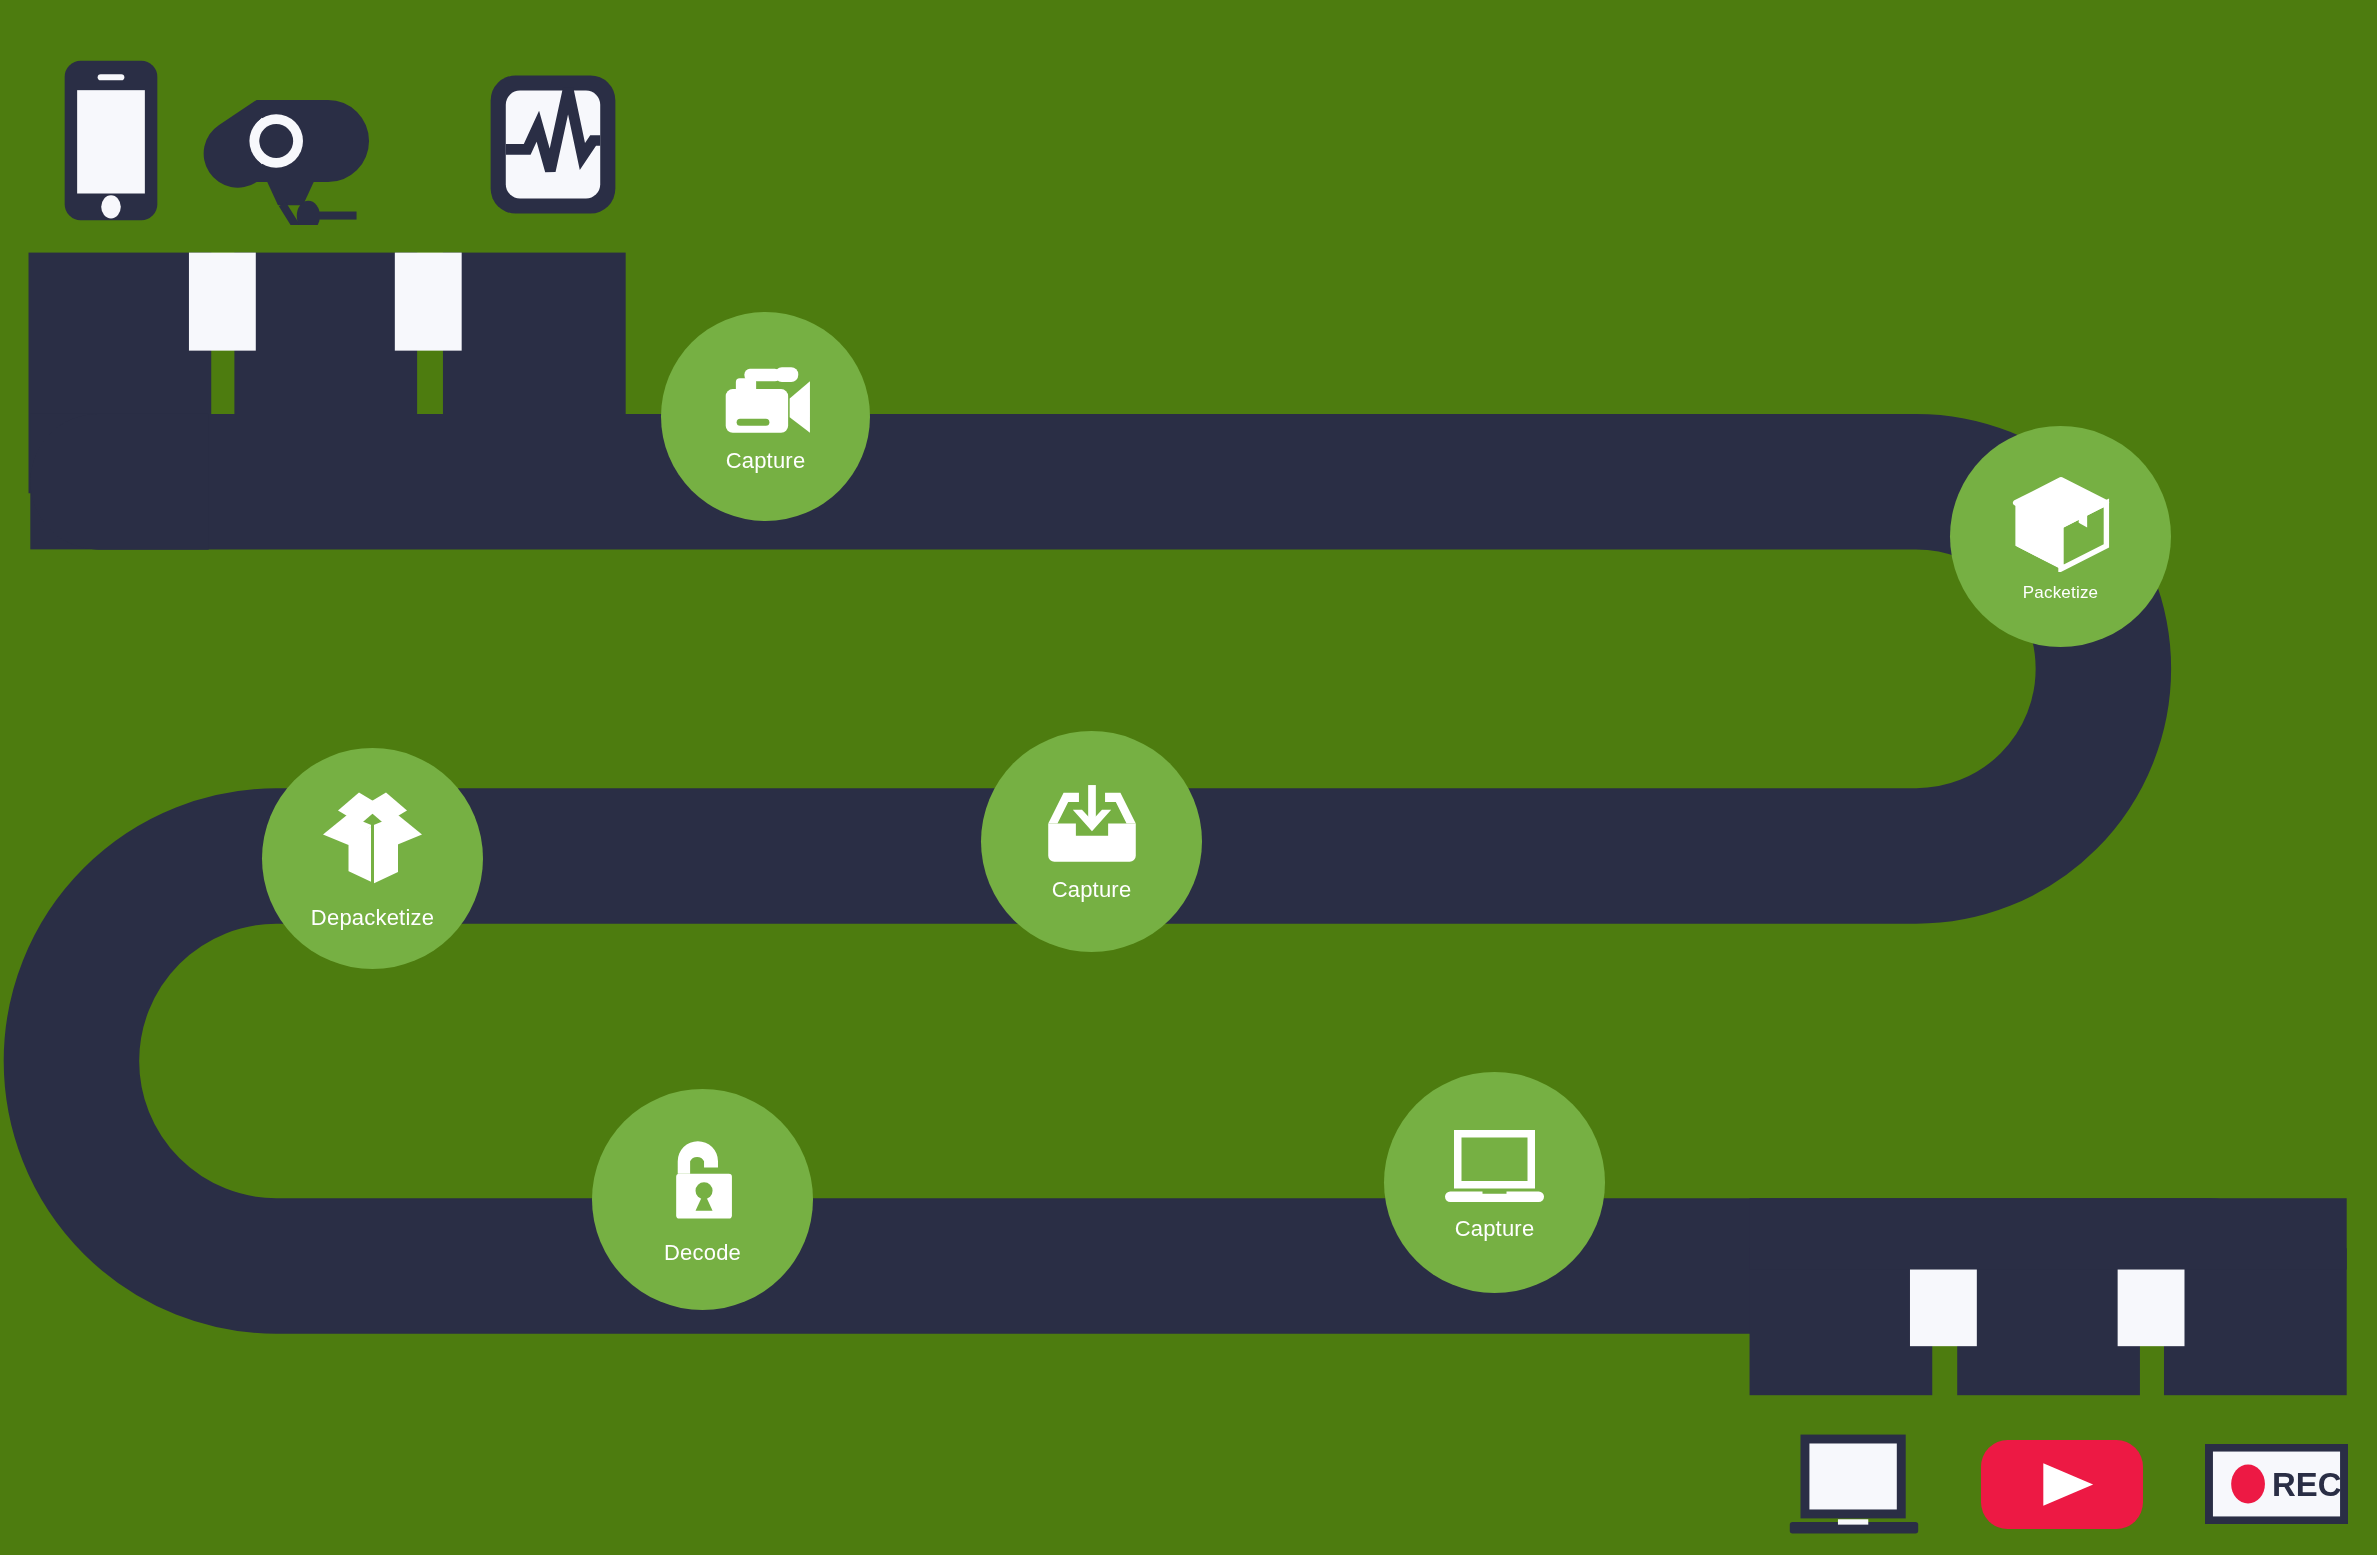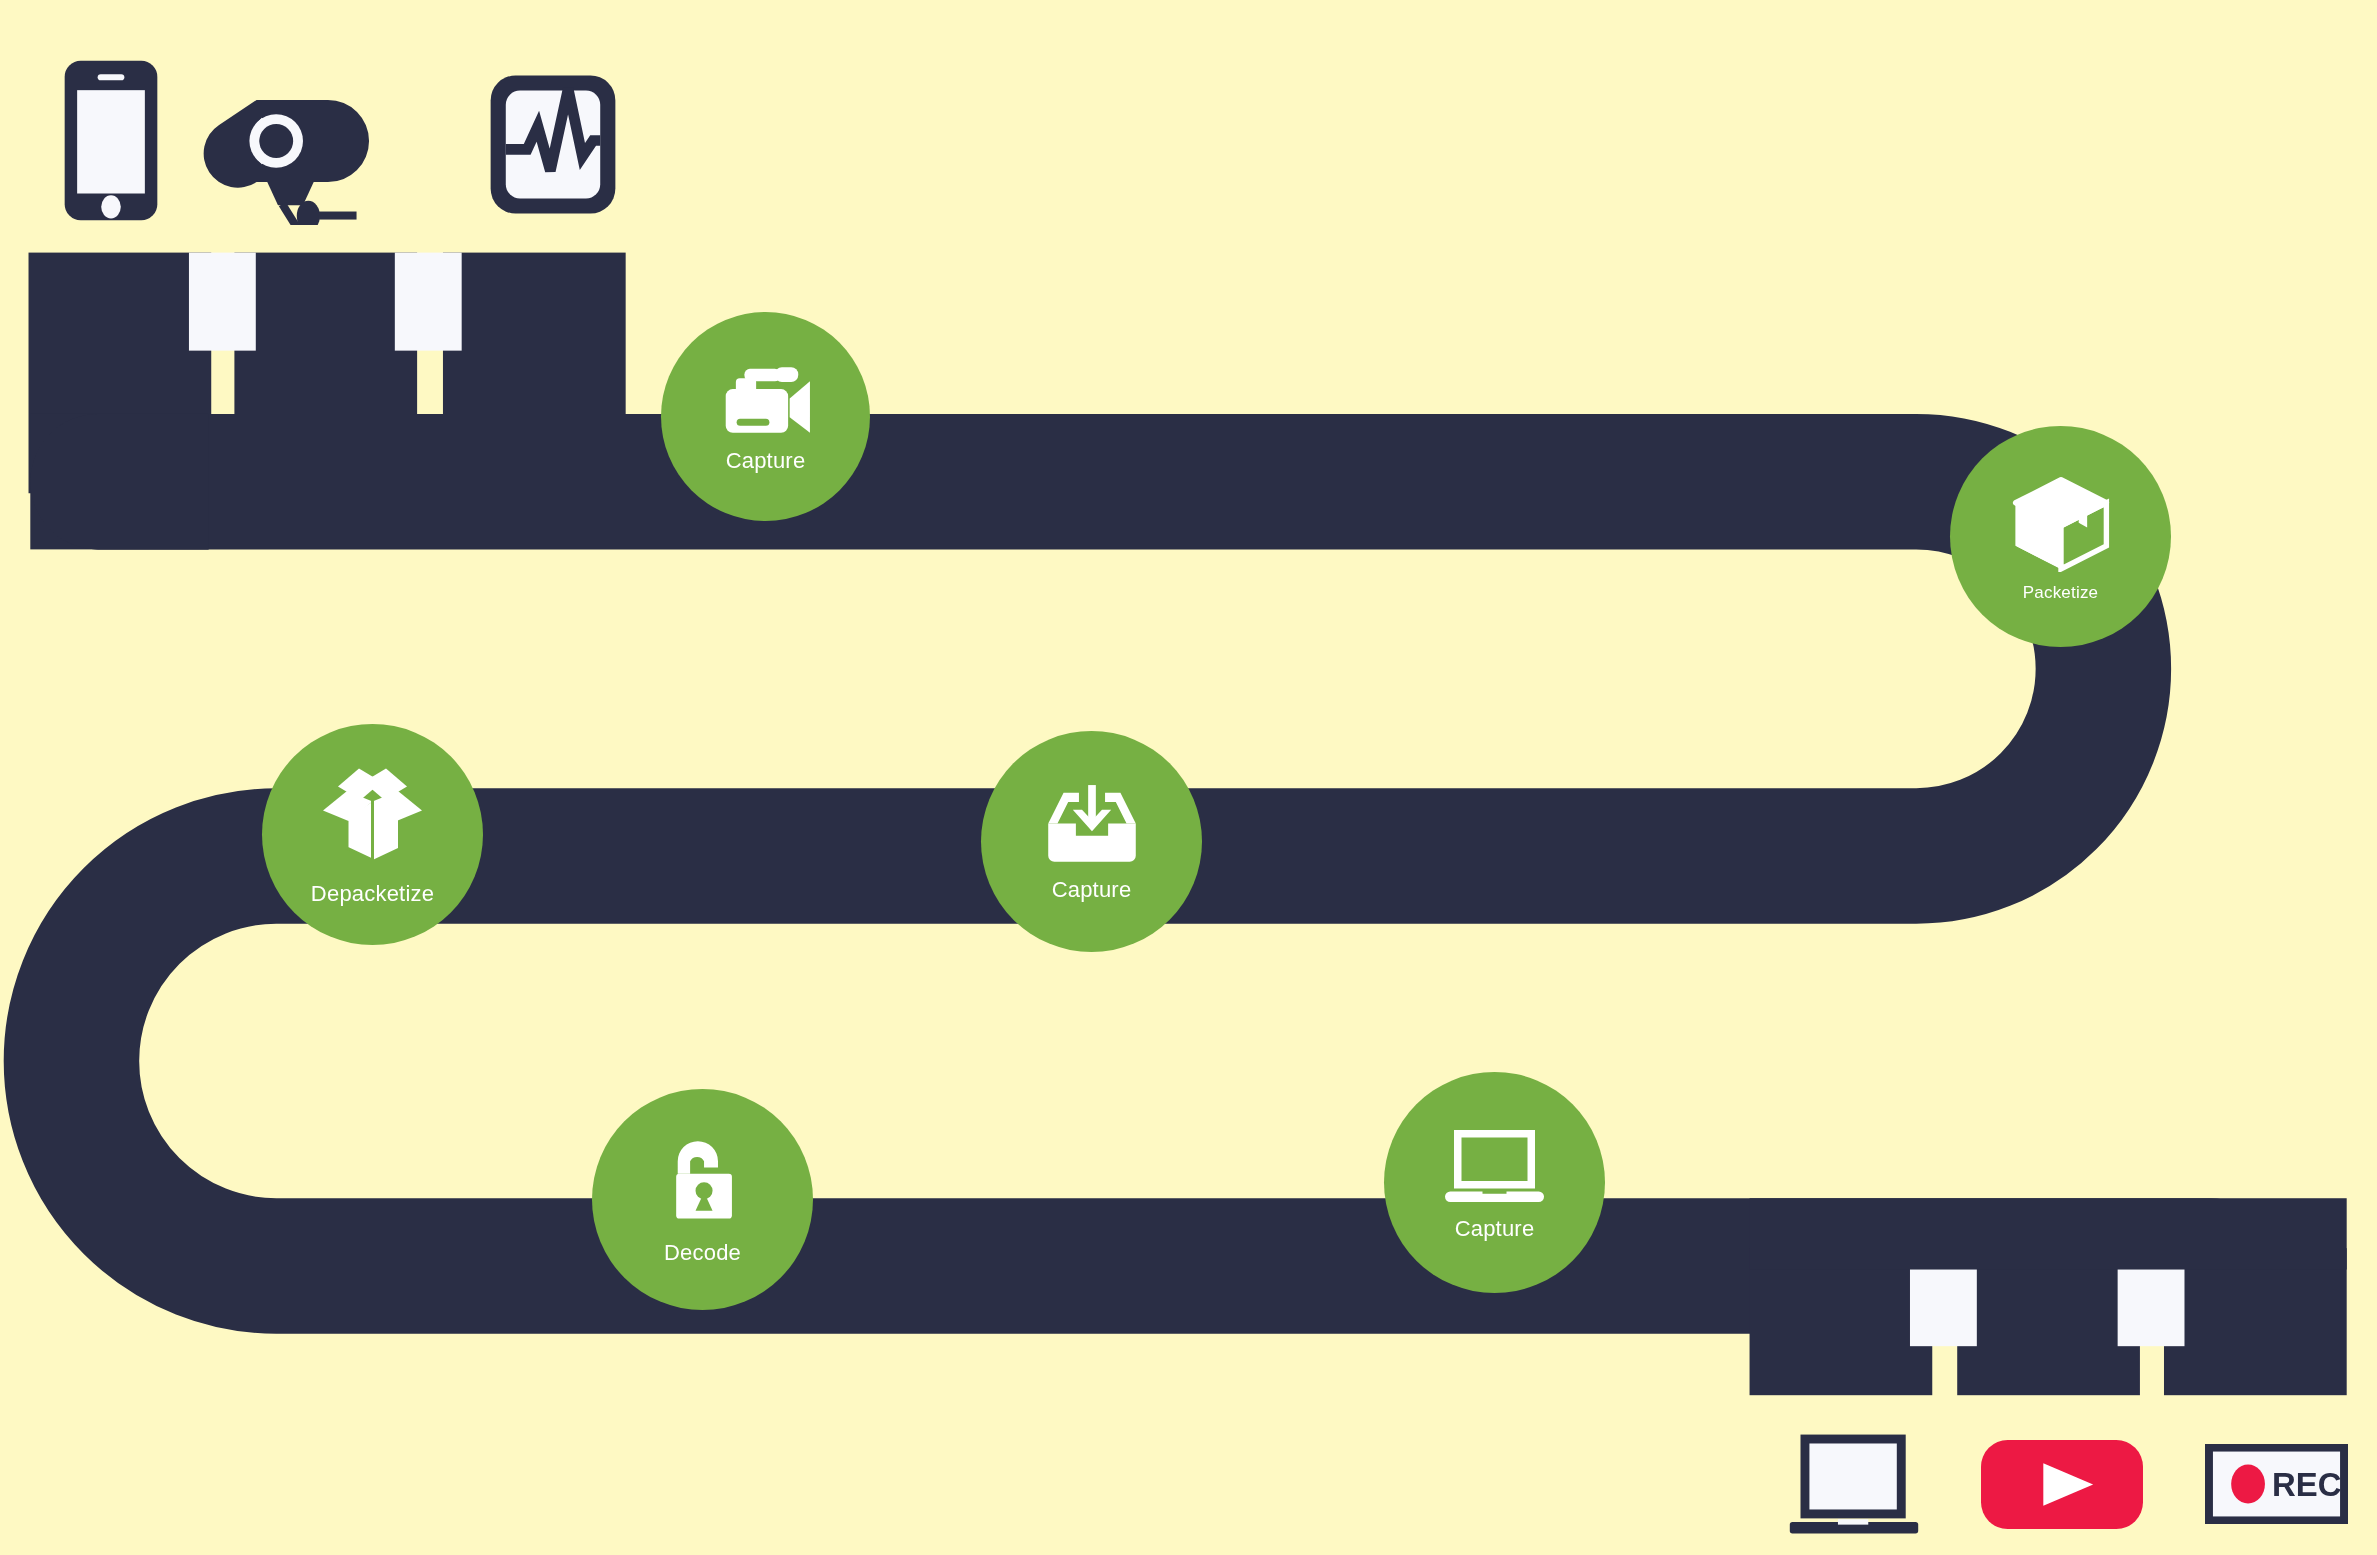--- a/index.html
+++ b/index.html
@@ -7,21 +7,21 @@
     padding: 0;
     background: #f7f8fc;
   }
   body {
     font-family: "Liberation Sans", sans-serif;
   }
   #stage {
     position: relative;
     width: 2377px;
     height: 1556px;
-    background: #fef9c3;
+    background: #4d7c0f;
     overflow: hidden;
   }
   #stage svg.layer {
     position: absolute;
     left: 0;
     top: 0;
     width: 2377px;
     height: 1556px;
   }
   .node {
@@ -160,21 +160,21 @@
         <path d="M8 54 L28 14 L48 14 L48 26 L34 26 L20 54 Z" fill="#ffffff"></path>
         <path d="M122 54 L102 14 L82 14 L82 26 L96 26 L110 54 Z" fill="#ffffff"></path>
         <path d="M8 54 L44 54 L44 70 L86 70 L86 54 L122 54 L122 96 A8 8 0 0 1 114 104 L16 104 A8 8 0 0 1 8 96 Z" fill="#ffffff"></path>
         <rect x="60" y="4" width="10" height="54" fill="#ffffff"></rect>
         <path d="M40 36 L65 64 L90 36 L78 36 L65 50 L52 36 Z" fill="#ffffff"></path>
       </svg>
     </div>
     <div class="node-label" style="font-size:22px; margin-top:11.6px;">Capture</div>
   </div>
 
-  <div class="node" style="left:262px; top:724px; width:221px; height:221px;gap:12px;">
+  <div class="node" style="left:262px; top:748px; width:221px; height:221px;gap:12px;">
     <div class="node-icon">
       <svg viewBox="0 0 140 128" width="105" height="96">
         <path d="M70 48 L36 70 L36 112 L70 128 Z" fill="#ffffff"></path>
         <path d="M70 48 L104 70 L104 112 L70 128 Z" fill="#ffffff"></path>
         <path d="M70 48 L36 70 L36 112 L70 128 Z" fill="none" stroke="#76b043" stroke-width="4"></path>
         <path d="M4 62 L36 36 L70 50 L38 76 Z" fill="#ffffff"></path>
         <path d="M136 62 L104 36 L70 50 L102 76 Z" fill="#ffffff"></path>
         <path d="M24 30 L52 6 L82 24 L54 48 Z" fill="#ffffff"></path>
         <path d="M116 30 L88 6 L58 24 L86 48 Z" fill="#ffffff"></path>
         <rect x="68" y="48" width="4" height="80" fill="#76b043"></rect>

